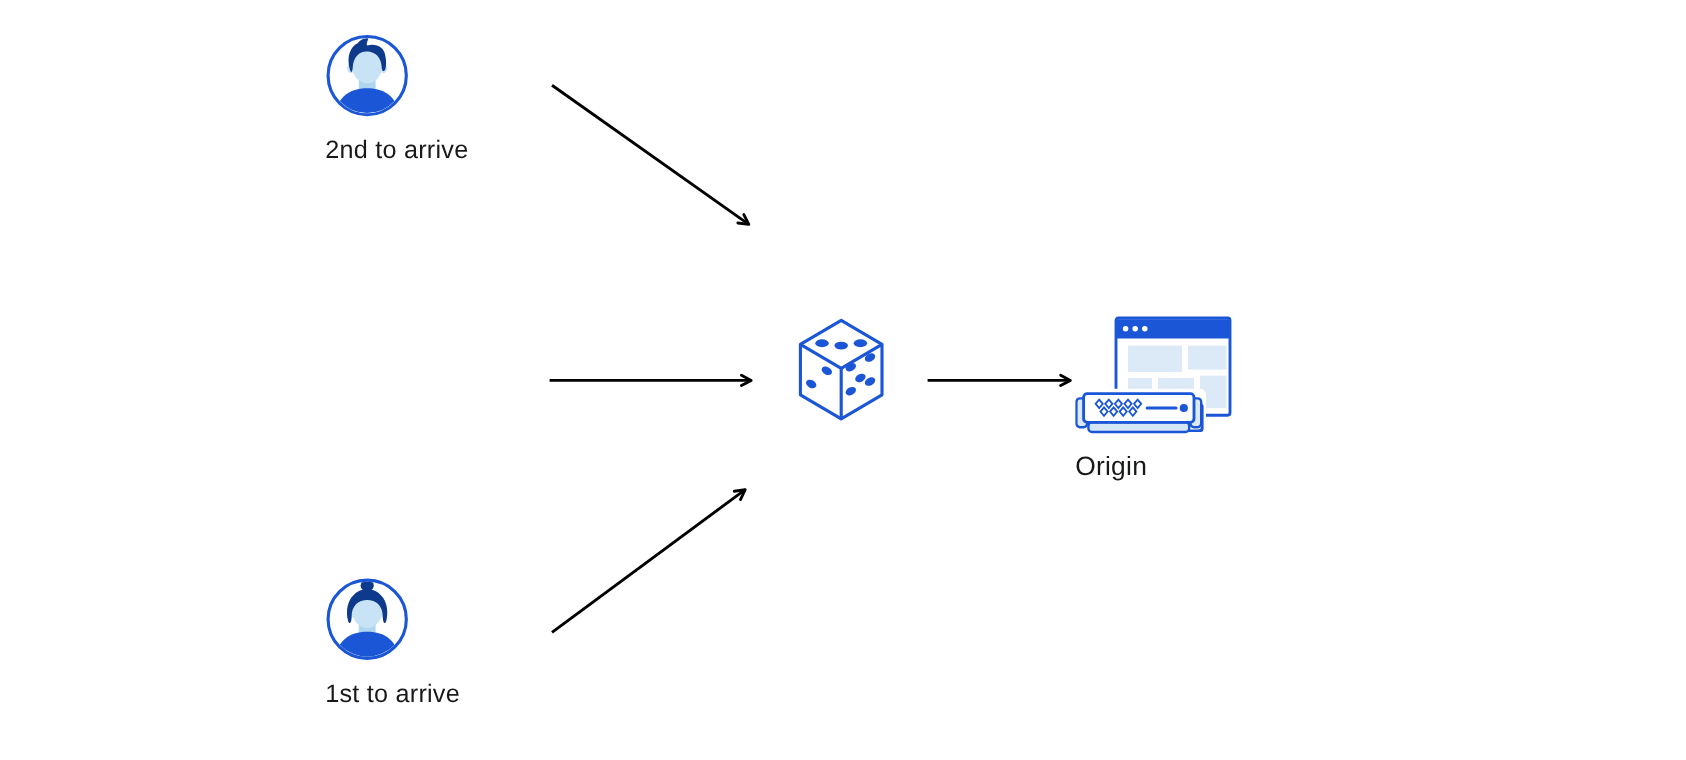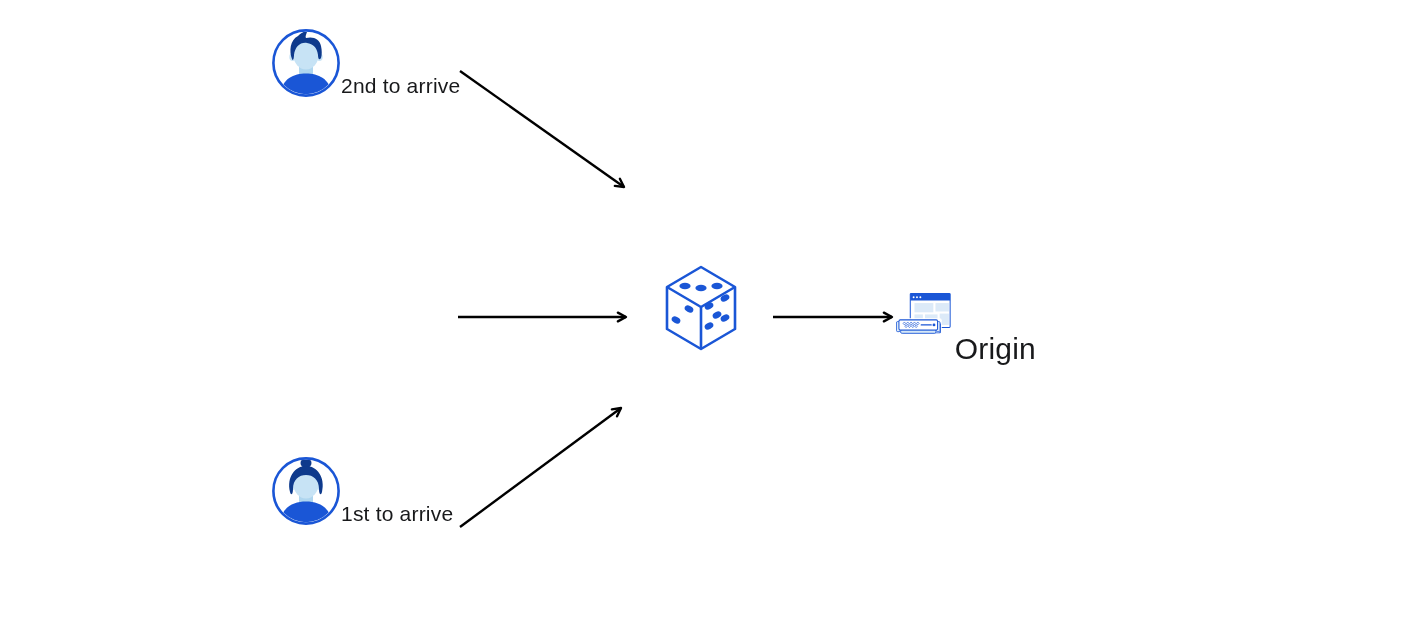--- a/index.html
+++ b/index.html
@@ -4,35 +4,35 @@
 <style>
   html,body{margin:0;padding:0;background:#fff;}
   .canvas{
     position:relative;
     width:1405px;height:633px;
     background:#fff;
     font-family:"Liberation Sans", sans-serif;
     overflow:hidden;
   }
   .arrows{position:absolute;left:0;top:0;width:1405px;height:633px;}
-  .node{position:absolute;display:flex;flex-direction:row;align-items:flex-end;}
+  .node{position:absolute;display:flex;flex-direction:column;align-items:flex-start;}
   .node .label{
     margin-top:16px;
     font-size:21px;
     color:#18191B;
     letter-spacing:0.2px;
     text-align:center;
     white-space:nowrap;
   }
   .client-1{left:271px;top:28px;width:200px;}
   .client-2{left:267px;top:254px;width:200px;}
-  .client-3{left:271px;top:456px;width:200px;}
+  .client-3{left:271px;top:481px;width:200px;}
   .dice-node{left:664px;top:264px;width:74px;}
   .origin-node{left:896px;top:262px;width:140px;}
-  .origin-node .label{margin-top:10px;font-size:30px;}
+  .origin-node .label{margin-top:10px;font-size:22px;}
 </style>
 </head>
 <body>
 
 <div class="canvas">
 
   <svg class="arrows" viewBox="0 0 1405 633">
     <defs>
       <marker id="ah" viewBox="0 0 12 12" refX="10" refY="6" markerWidth="13" markerHeight="13" markerUnits="userSpaceOnUse" orient="auto">
         <path d="M2.5,2 L10,6 L2.5,10" fill="none" stroke="#000000" stroke-width="2.2" stroke-linecap="round" stroke-linejoin="round"></path>

